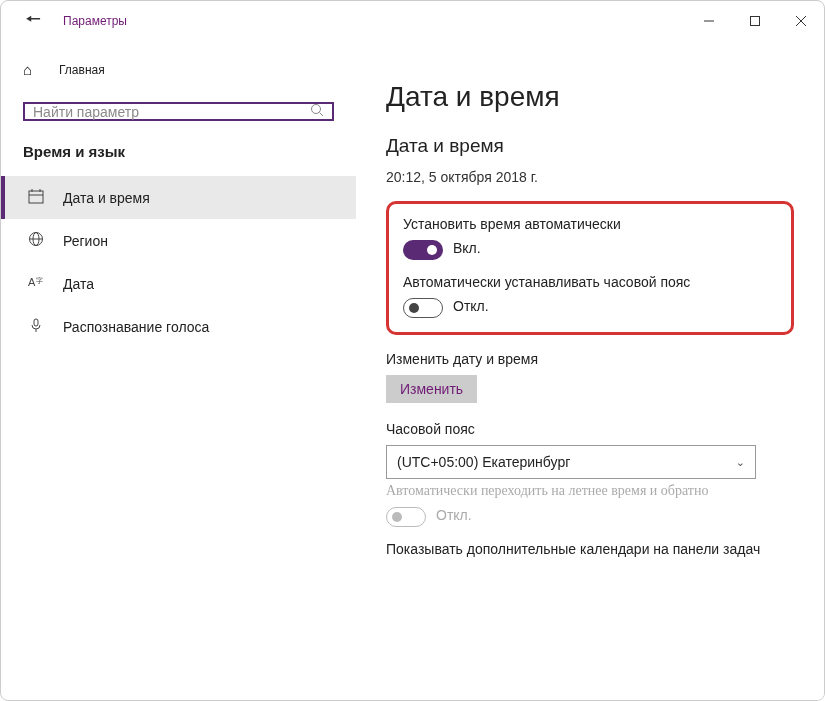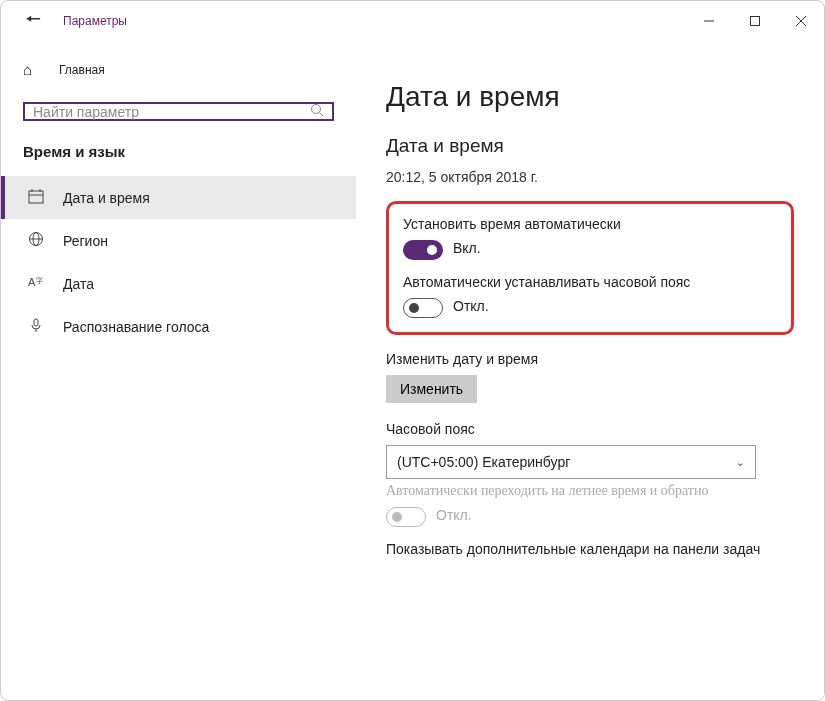--- a/index.html
+++ b/index.html
@@ -37,21 +37,21 @@
 .toggle .knob { position: absolute; width: 10px; height: 10px; border-radius: 50%; top: 4px; }
 .toggle.on { background: #5b2a75; }
 .toggle.on .knob { background: #fff; right: 5px; }
 .toggle.off { background: #fff; border: 1px solid #555; }
 .toggle.off .knob { background: #444; left: 5px; }
 .toggle.disabled { background: #fff; border: 1px solid #bbb; cursor: default; }
 .toggle.disabled .knob { background: #bbb; left: 5px; }
 .toggle-text { font-size: 14px; color: #222; }
 .toggle-text.disabled { color: #aaa; }
 .setting-block { margin-bottom: 14px; }
-.change-btn { background: #ccc; color: #000000; border: none; padding: 6px 14px; font-size: 14px; cursor: default; margin-bottom: 18px; }
+.change-btn { background: #ccc; color: #701a75; border: none; padding: 6px 14px; font-size: 14px; cursor: default; margin-bottom: 18px; }
 .tz-select { display: flex; align-items: center; justify-content: space-between; border: 1px solid #999; height: 34px; padding: 0 10px; font-size: 14px; color: #222; width: 370px; cursor: pointer; margin-bottom: 4px; }
 .tz-select .chev { font-size: 11px; color: #555; }
 .disabled-label { font-size: 14px; color: #aaa; margin-bottom: 8px; font-family: Liberation Serif, serif; }
 .fade { position: absolute; left: 0; right: 0; bottom: 0; height: 50px; background: linear-gradient(to bottom, rgba(255,255,255,0), #fff); pointer-events: none; }
 </style>
 </head>
 <body>
 
 <div class="window">
   <div class="titlebar">

